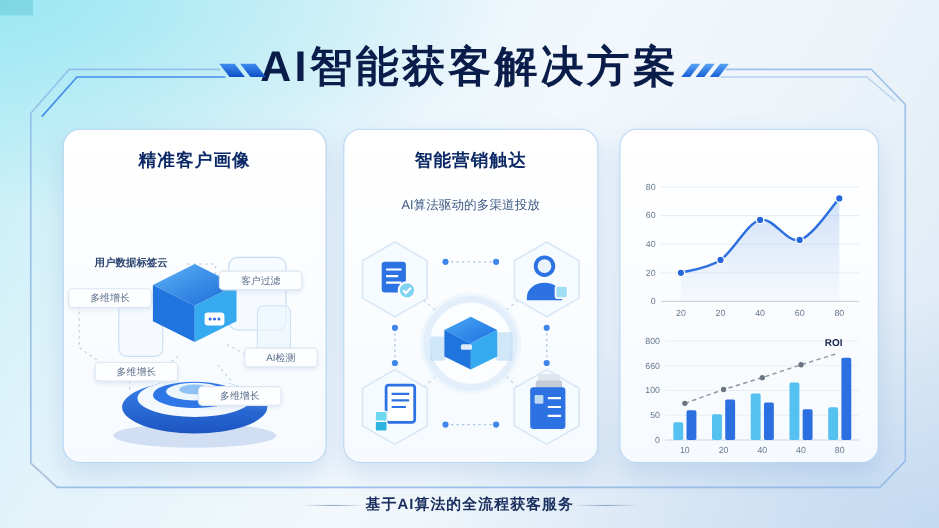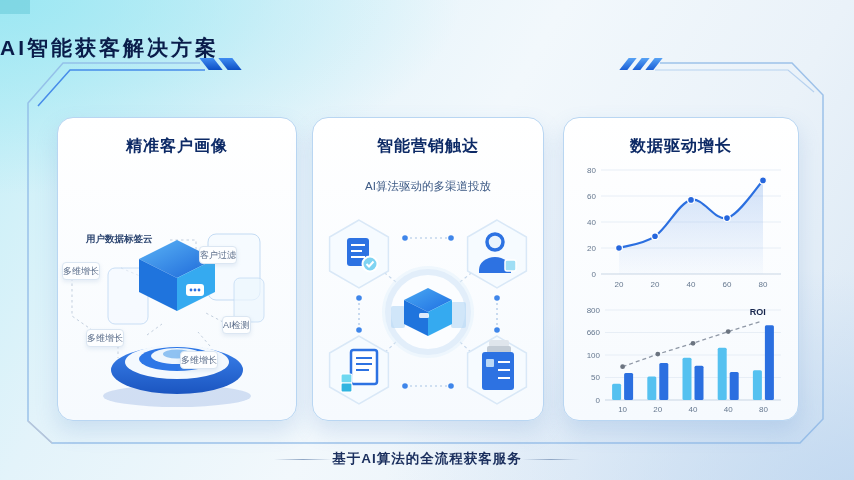--- a/index.html
+++ b/index.html
@@ -8,22 +8,22 @@
     font-family:"Liberation Sans","DejaVu Sans",sans-serif;
     background:
       radial-gradient(120% 90% at 0% 0%, rgba(150,230,242,.85) 0%, rgba(150,230,242,0) 45%),
       radial-gradient(100% 80% at 100% 100%, rgba(190,214,240,.8) 0%, rgba(190,214,240,0) 55%),
       linear-gradient(120deg,#c2eff7 0%,#e3f3fa 25%,#f2f8fc 50%,#eaf2f9 75%,#d9e7f4 100%);
   }
   .corner-chip{position:absolute;left:0;top:0;width:30px;height:14px;background:rgba(90,195,210,.45);}
   .frame-svg{position:absolute;left:0;top:0;width:854px;height:480px;pointer-events:none;}
 
   .page-title{
-    position:absolute;top:34px;left:0;right:0;text-align:left;
-    font-size:21px;font-weight:800;letter-spacing:3px;color:#0a1c4a;
+    position:absolute;top:34px;left:0;right:0;text-align:center;
+    font-size:39px;font-weight:800;letter-spacing:3px;color:#0a1c4a;
   }
   .deco{position:absolute;top:58px;display:flex;gap:5px;}
   .deco-left{left:204px;}
   .deco-right{left:624px;}
   .slash{width:14px;height:12px;background:linear-gradient(180deg,#3f8cf2,#0d4fc4);}
   .deco-left .slash{transform:skewX(38deg);}
   .deco-right .slash{width:8px;transform:skewX(-38deg);background:linear-gradient(180deg,#57a2f5,#1a5fd6);}
 
   .card{
     position:absolute;top:117px;height:302px;
@@ -35,21 +35,21 @@
   #card-marketing{left:312px;width:230px;}
   #card-growth{left:563px;width:234px;}
   .card-title{margin-top:18px;text-align:center;font-size:16px;font-weight:800;color:#0d2a66;letter-spacing:1px;}
   .card-sub{text-align:center;font-size:11.5px;color:#3d5a85;margin-top:22px;}
 
   .illus-svg{position:absolute;left:0;top:100px;width:238px;height:202px;}
   .diagram-svg{position:absolute;left:8px;top:92px;width:214px;height:206px;}
 
   .chip{
     position:absolute;background:#fdfeff;border:1px solid #dbe6f2;border-radius:4px;
-    padding:3px 0;font-size:9px;line-height:10px;color:#5d6f8c;white-space:nowrap;
+    padding:3px 19px;font-size:9px;line-height:10px;color:#5d6f8c;white-space:nowrap;
     box-shadow:0 2px 4px rgba(130,160,200,.18);
   }
   .chip-plain{position:absolute;font-size:9.5px;font-weight:700;color:#2c4570;white-space:nowrap;}
 
   .chart-box{position:absolute;left:11px;width:214px;}
   #chart-line{top:42px;height:132px;}
   #chart-bar{top:176px;height:122px;}
 
   .tagline{
     position:absolute;left:0;right:0;bottom:12px;display:flex;align-items:center;justify-content:center;gap:0;
@@ -225,21 +225,20 @@
         <rect x="130" y="92" width="15" height="26" rx="2" fill="rgba(180,215,245,0.6)"></rect>
         <polygon points="107,78 131,90 107,102 83,90" fill="url(#cubeTop2)"></polygon>
         <polygon points="107,102 131,90 131,114 107,126" fill="#35aaf0"></polygon>
         <polygon points="83,90 107,102 107,126 83,114" fill="#1f74dd"></polygon>
         <rect x="98" y="103" width="10" height="5" rx="1.5" fill="#ffffff" opacity="0.85"></rect>
       </g>
     </svg>
   </div>
 
   <div class="card" id="card-growth">
-    <div class="card-title">数据驱动增长</div>
     <div class="chart-box" id="chart-line"><svg viewBox="0 0 214 132" width="100%" height="100%">
           <defs>
             <linearGradient id="areaG" x1="0" y1="0" x2="0" y2="1">
               <stop offset="0" stop-color="rgba(125,170,235,0.35)"></stop>
               <stop offset="1" stop-color="rgba(125,170,235,0.03)"></stop>
             </linearGradient>
           </defs>
           <line x1="26" y1="114" x2="206" y2="114" stroke="#c9d6e4" stroke-width="1"></line>
           <text x="21" y="116.5" text-anchor="end" font-size="8" fill="#66788f" font-family="Liberation Sans, sans-serif" font-weight="normal">0</text>
           <line x1="26" y1="88" x2="206" y2="88" stroke="#e7eef6" stroke-width="1"></line>

